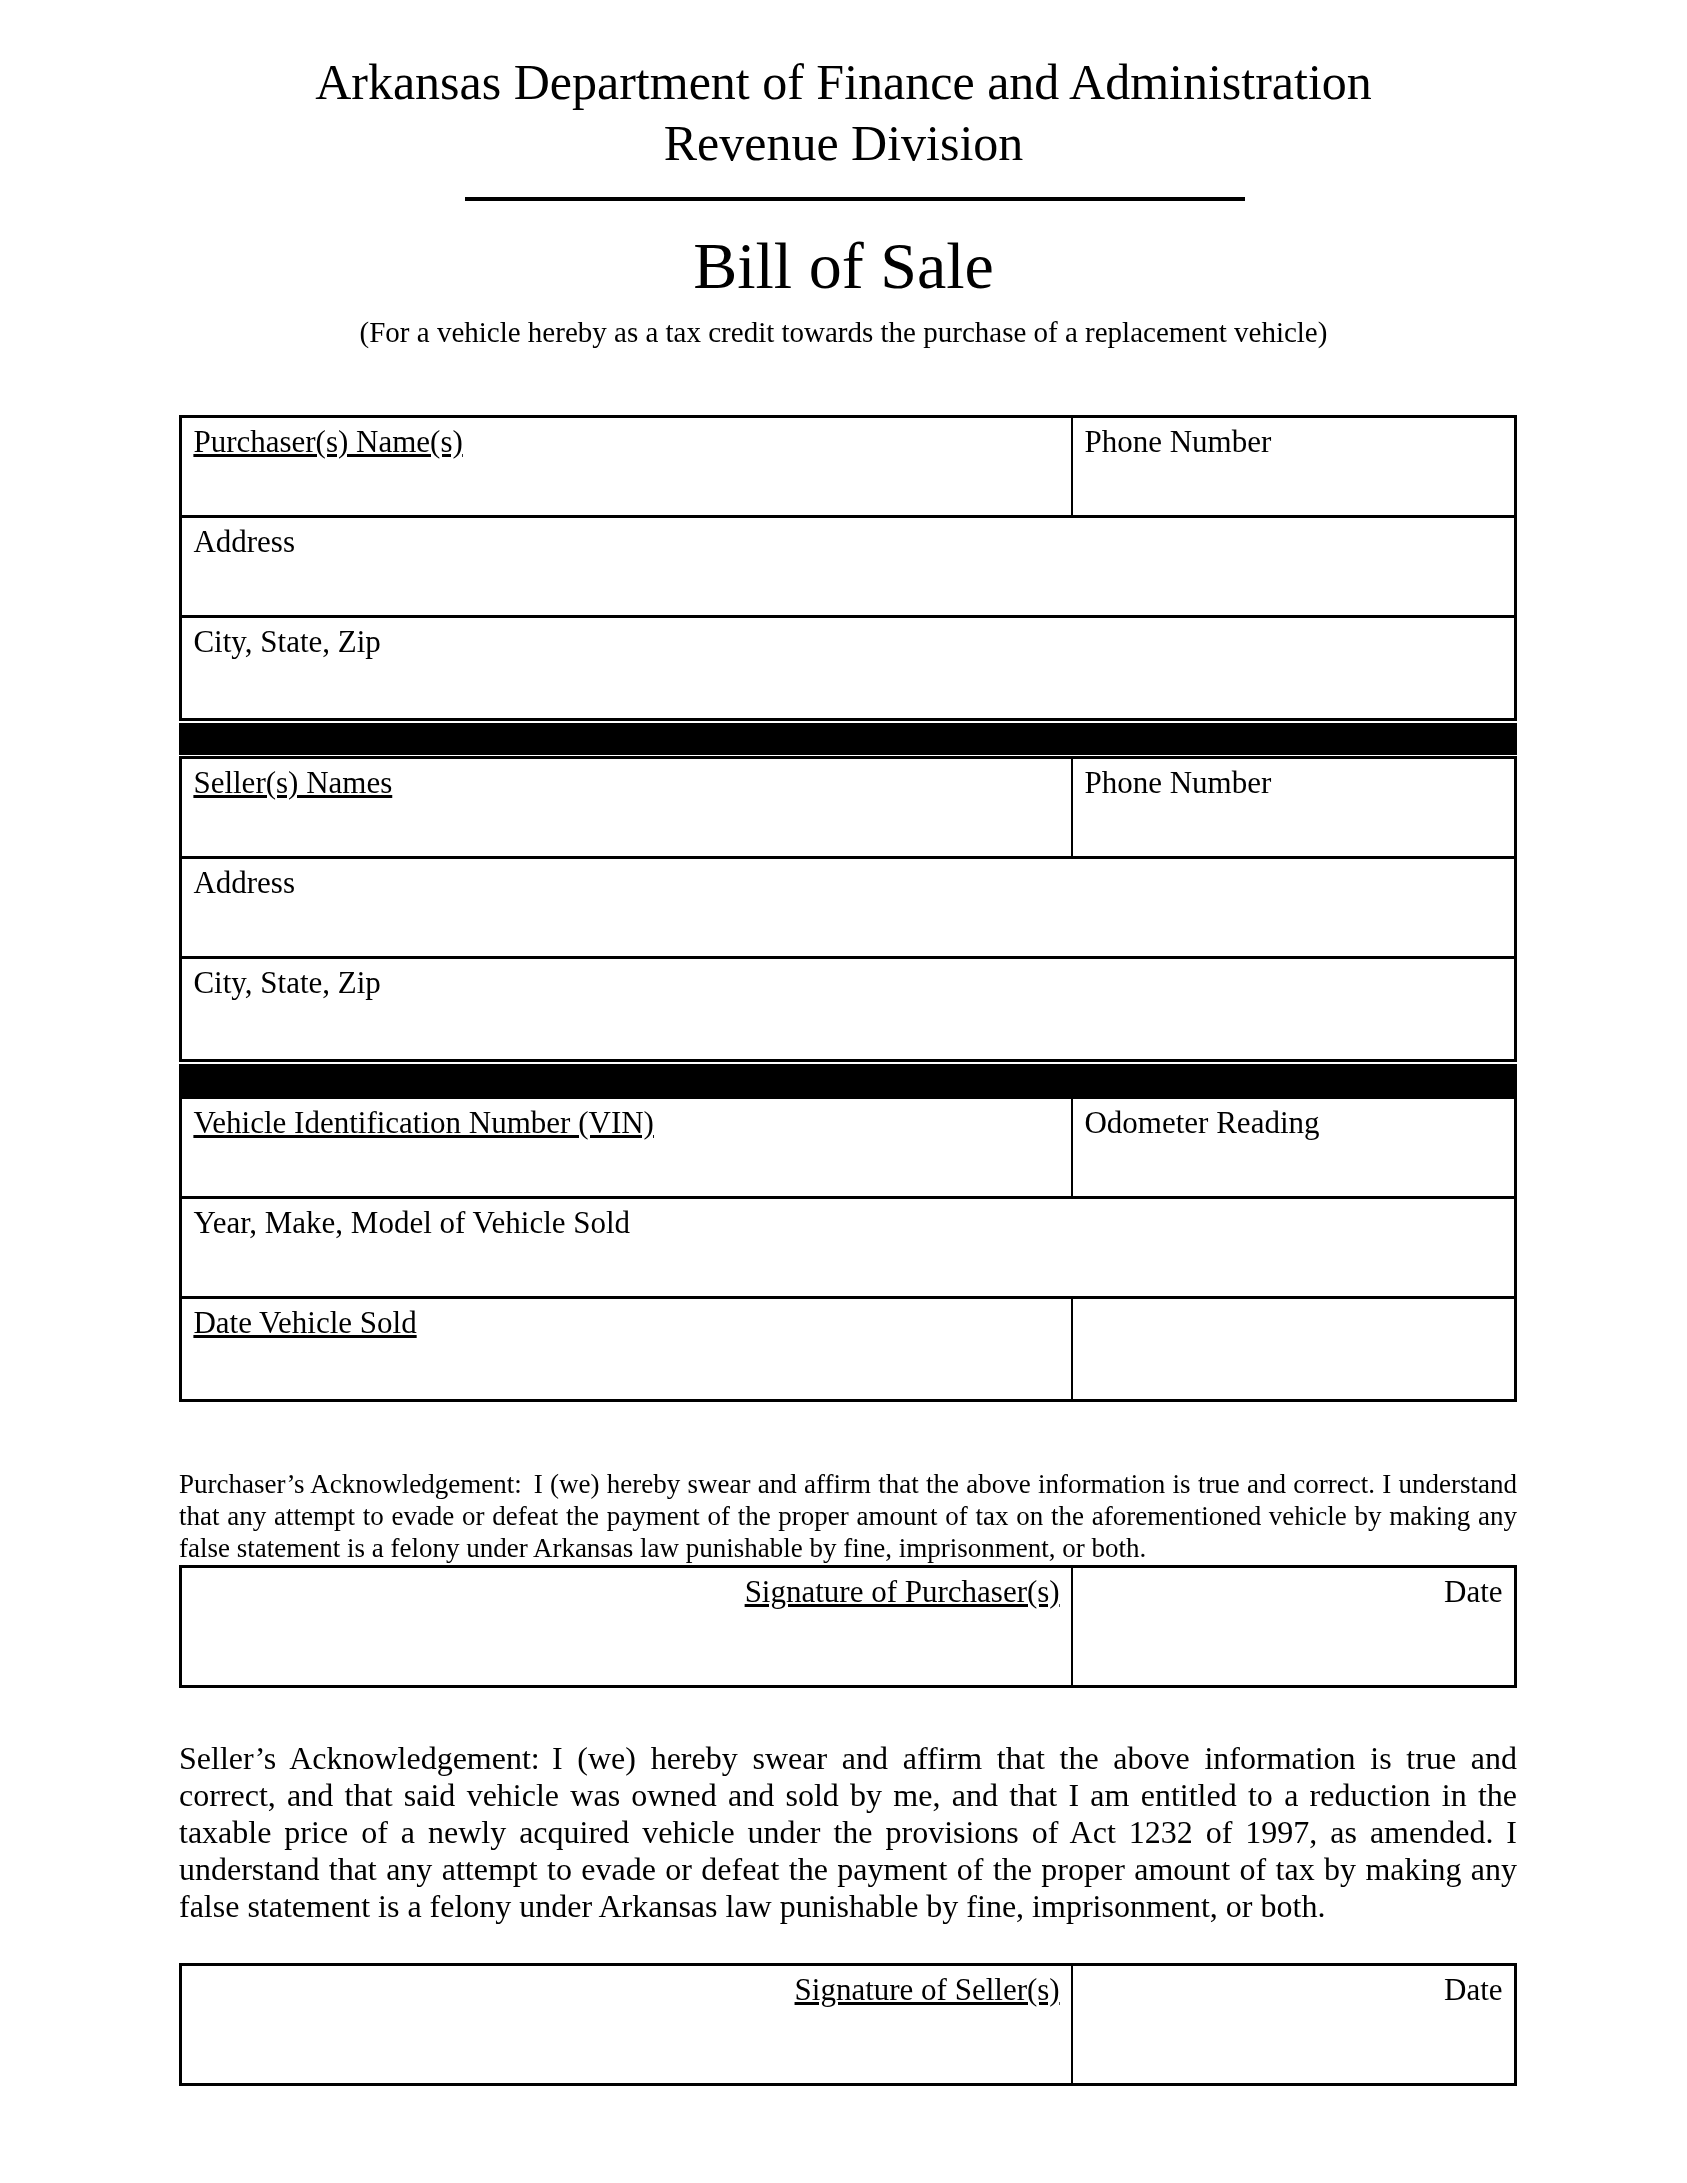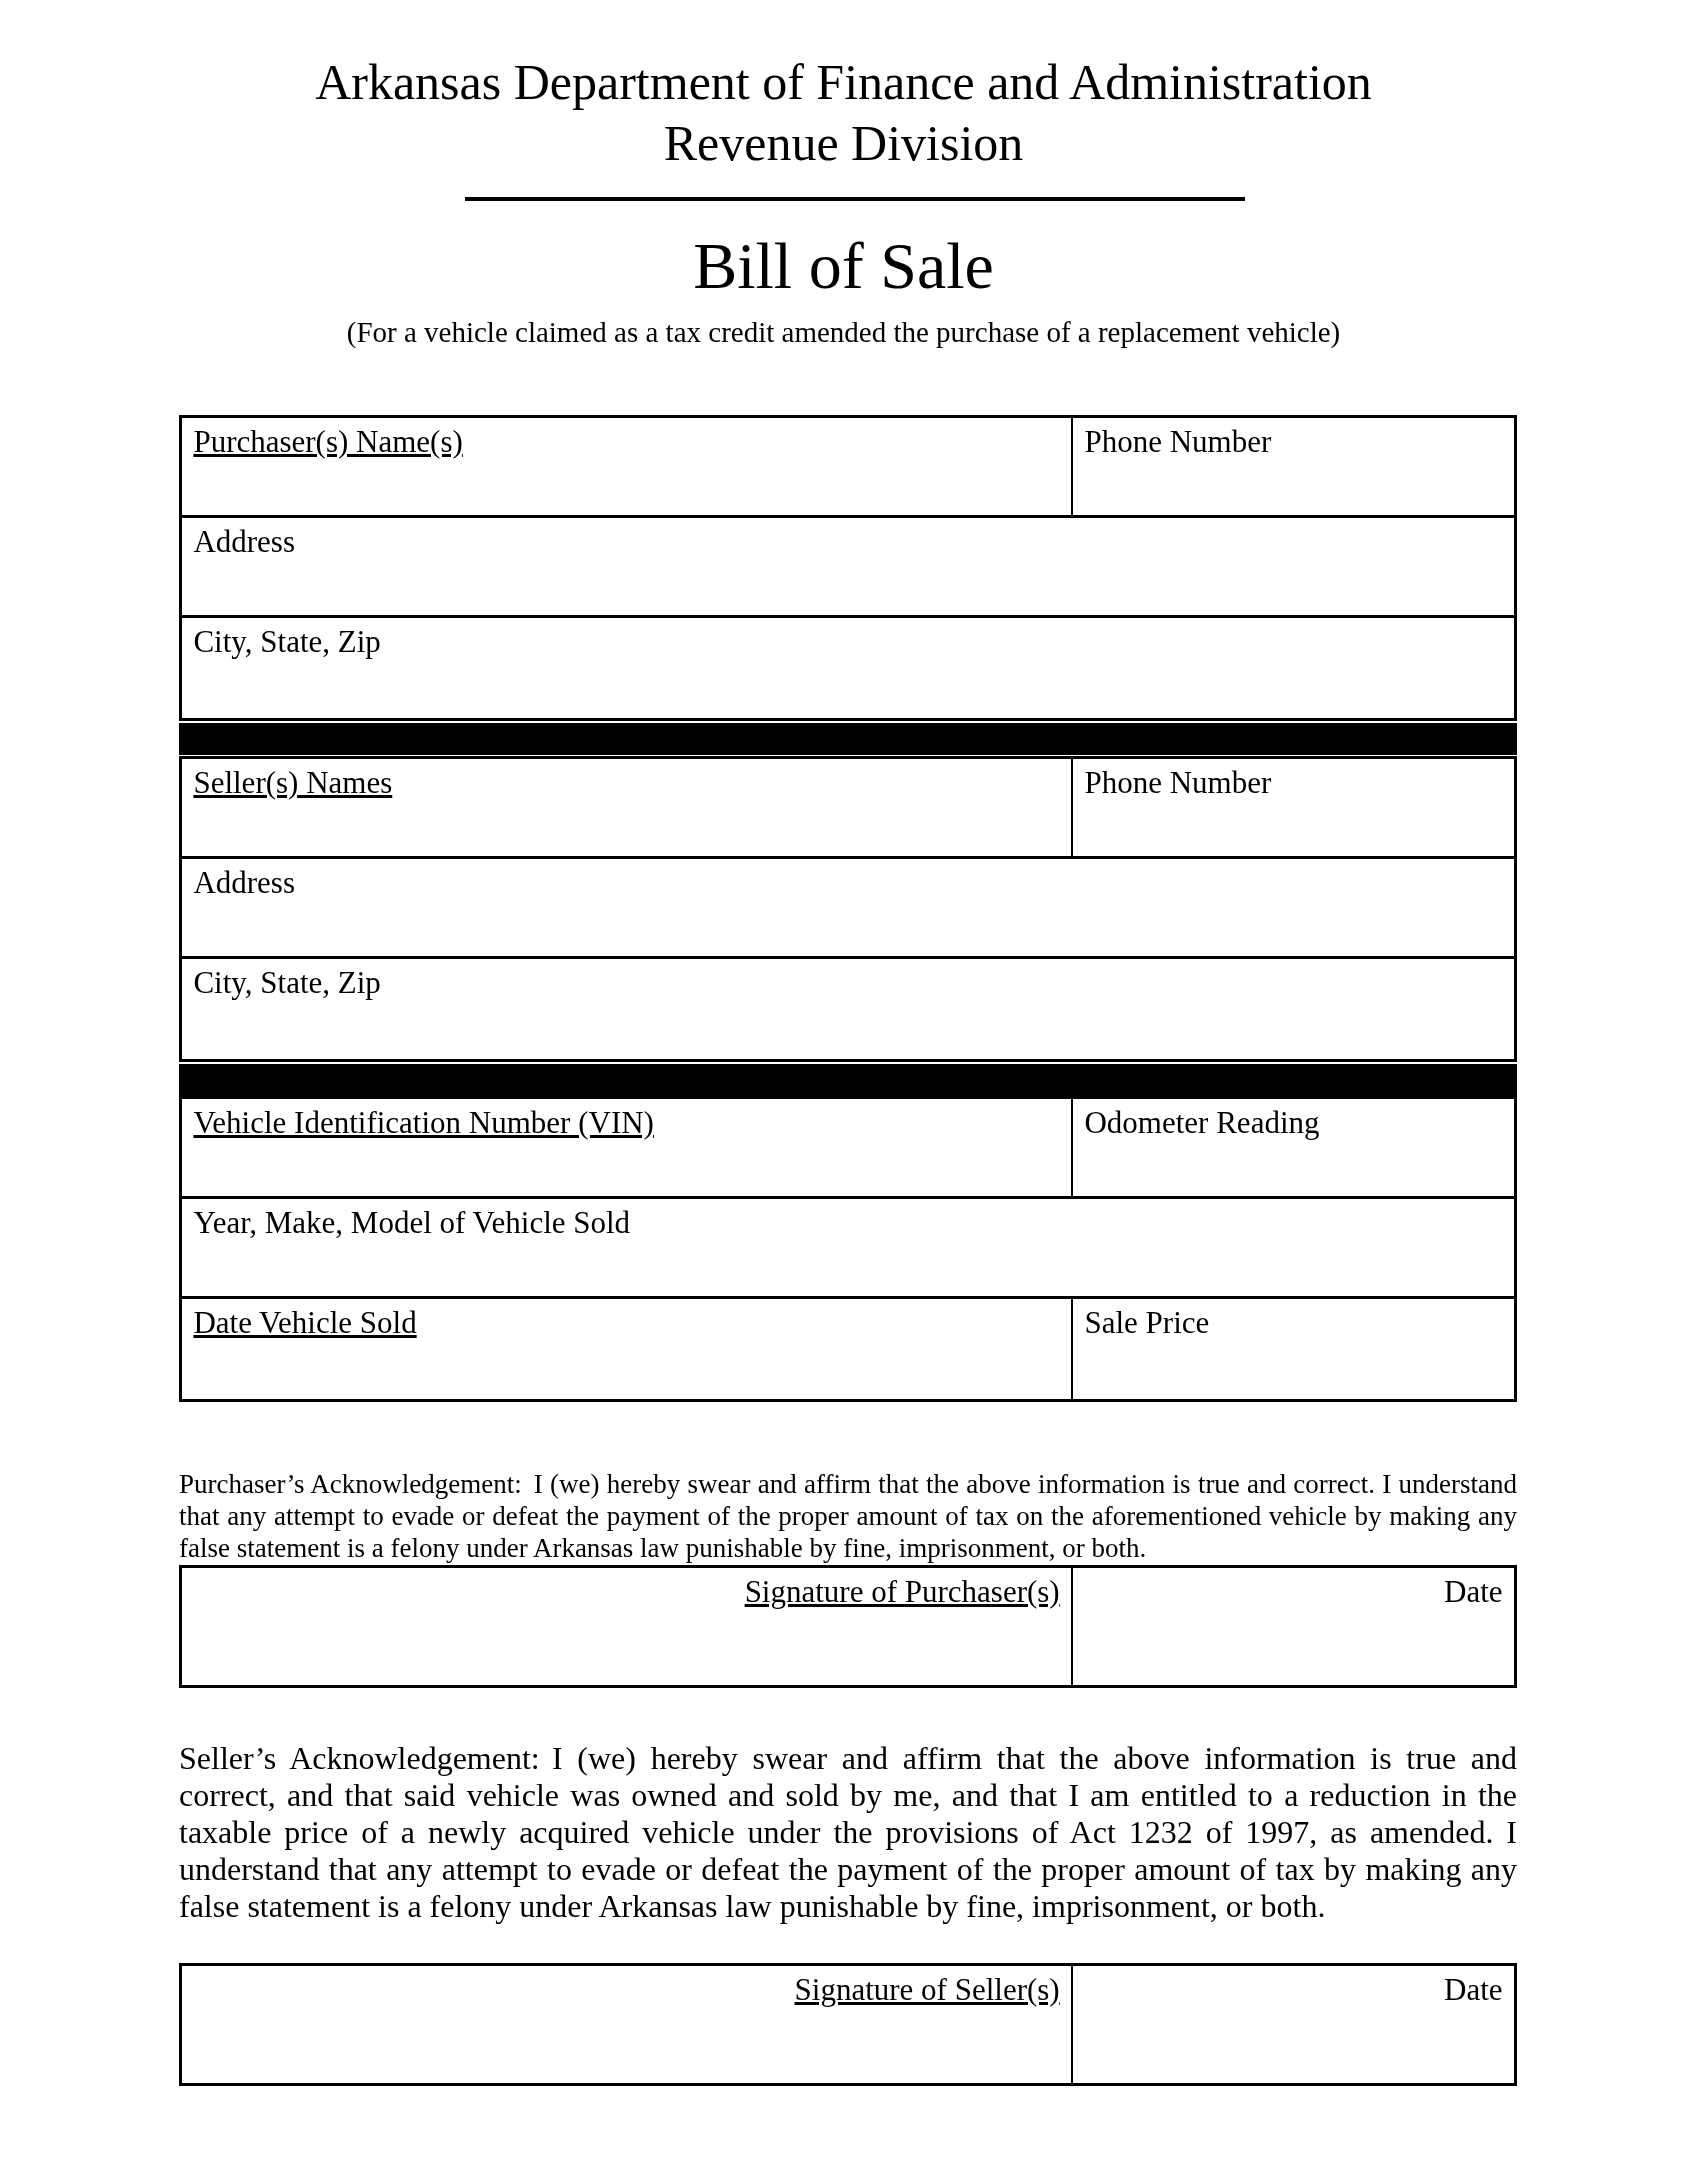--- a/index.html
+++ b/index.html
@@ -74,21 +74,21 @@
 <div class="page">
 
   <div class="doc-header">
     <div>Arkansas Department of Finance and Administration</div>
     <div>Revenue Division</div>
   </div>
 
   <div class="header-rule"></div>
 
   <div class="doc-title">Bill of Sale</div>
-  <div class="doc-subtitle">(For a vehicle claimed as a tax credit amended the purchase of a replacement vehicle)</div>
+  <div class="doc-subtitle">(For a vehicle hereby as a tax credit towards the purchase of a replacement vehicle)</div>
 
   <div class="ftable" id="table-purchaser">
     <div class="frow">
       <div class="fcell c1">
         <span>Purchaser(s) Name(s)</span>
       </div>
       <div class="fcell">
         <span>Phone Number</span>
       </div>
     </div>
@@ -140,23 +140,20 @@
     </div>
     <div class="frow">
       <div class="fcell full">
         <span>Year, Make, Model of Vehicle Sold</span>
       </div>
     </div>
     <div class="frow">
       <div class="fcell c1">
         <span>Date Vehicle Sold</span>
       </div>
-      <div class="fcell">
-        <span>Sale Price</span>
-      </div>
     </div>
   </div>
 
   <p class="ack" id="ack-purchaser">
     <span class="ack-label">Purchaser’s Acknowledgement:</span><span>I (we) hereby swear and affirm that the above information is true and correct.  I understand that any attempt to evade or defeat the payment of the proper amount of tax on the aforementioned vehicle by making any false statement is a felony under Arkansas law punishable by fine, imprisonment, or both.</span>
   </p>
 
   <div class="ftable" id="table-sig-purchaser">
     <div class="frow sig-row">
       <div class="fcell c1">

